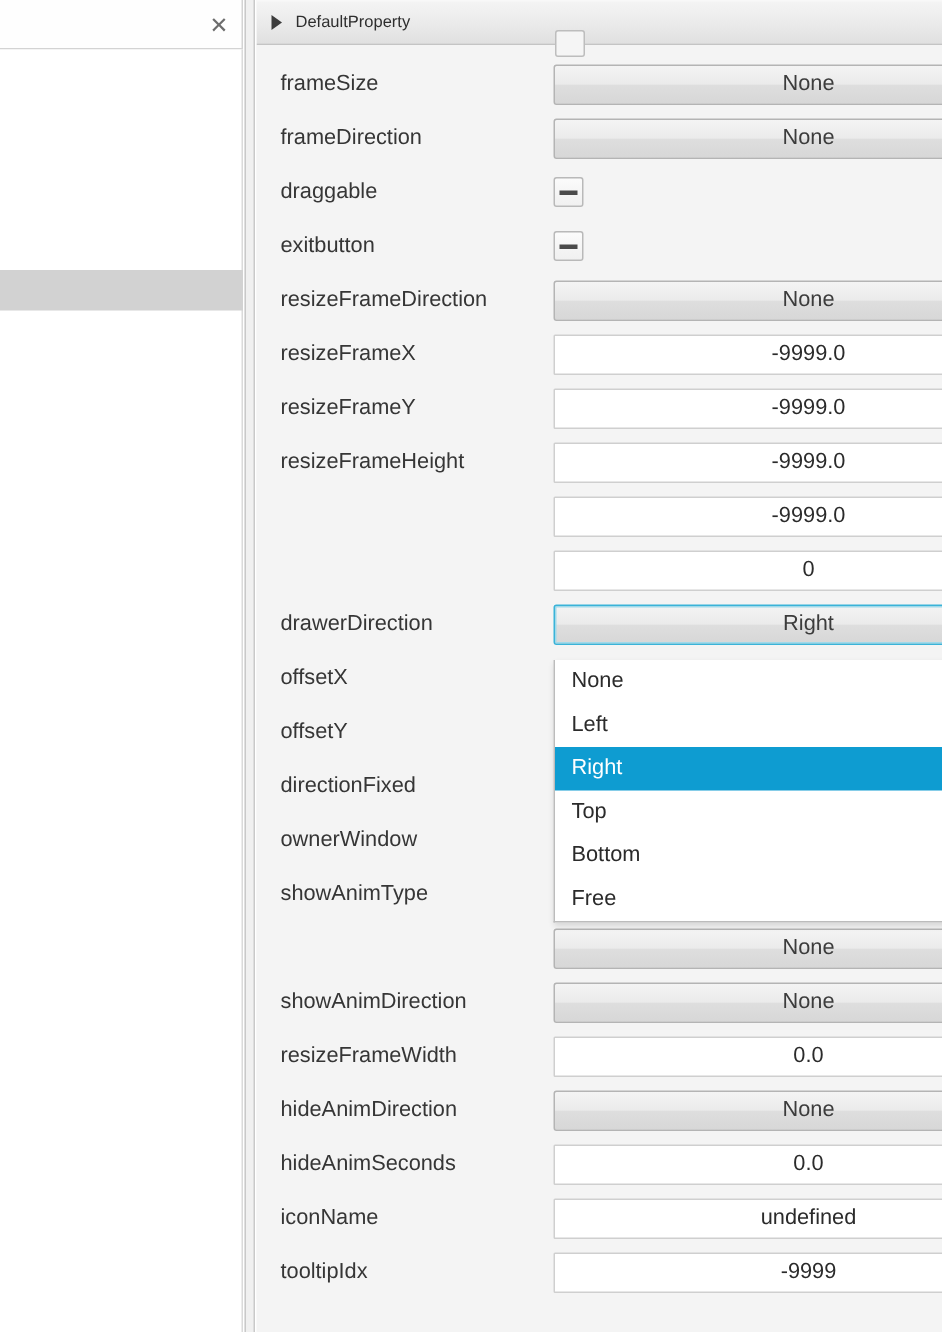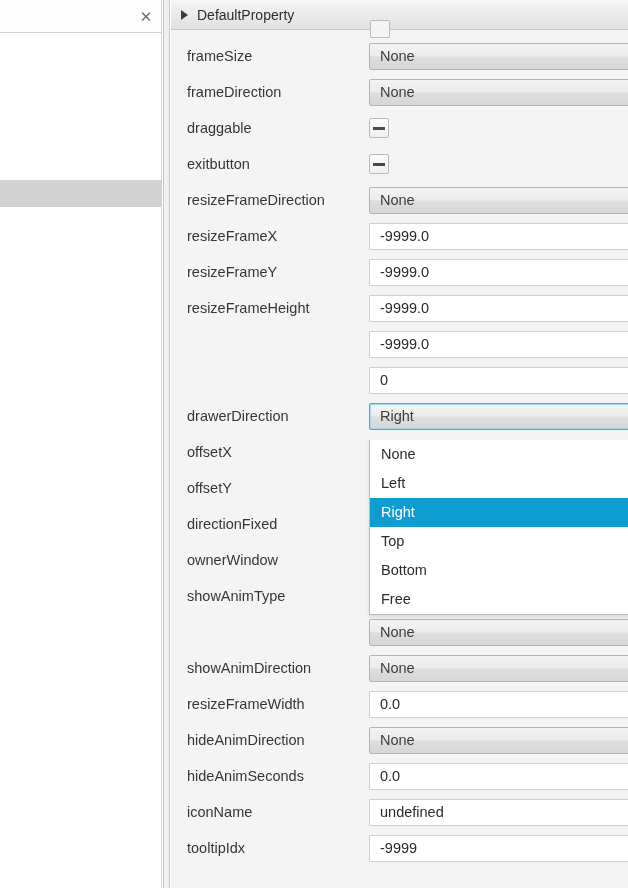--- a/index.html
+++ b/index.html
@@ -101,21 +101,21 @@
     border-left: 7px solid #3c3c3c;
     border-top: 5px solid transparent;
     border-bottom: 5px solid transparent;
   }
   .tri-down {
     border-top: 7px solid #3c3c3c;
     border-left: 5px solid transparent;
     border-right: 5px solid transparent;
   }
   .group-title {
-    font-size: 14px;
+    font-size: 11px;
     color: #2e2e2e;
   }
 
   
   .clip-strip {
     position: relative;
     height: 8px;
     background: #f4f4f4;
   }
   .clip-strip .clip-box {
@@ -127,20 +127,21 @@
     border-radius: 2px;
     box-sizing: border-box;
   }
 
   
   .rows { position: relative; }
   .row {
     position: relative;
     height: 36px;
     background: #f4f4f4;
+    text-align: center;
   }
   .row-label {
     position: absolute;
     left: 16px; top: 0;
     height: 36px;
     line-height: 36px;
     font-size: 14.5px;
     color: #363636;
     white-space: nowrap;
   }

